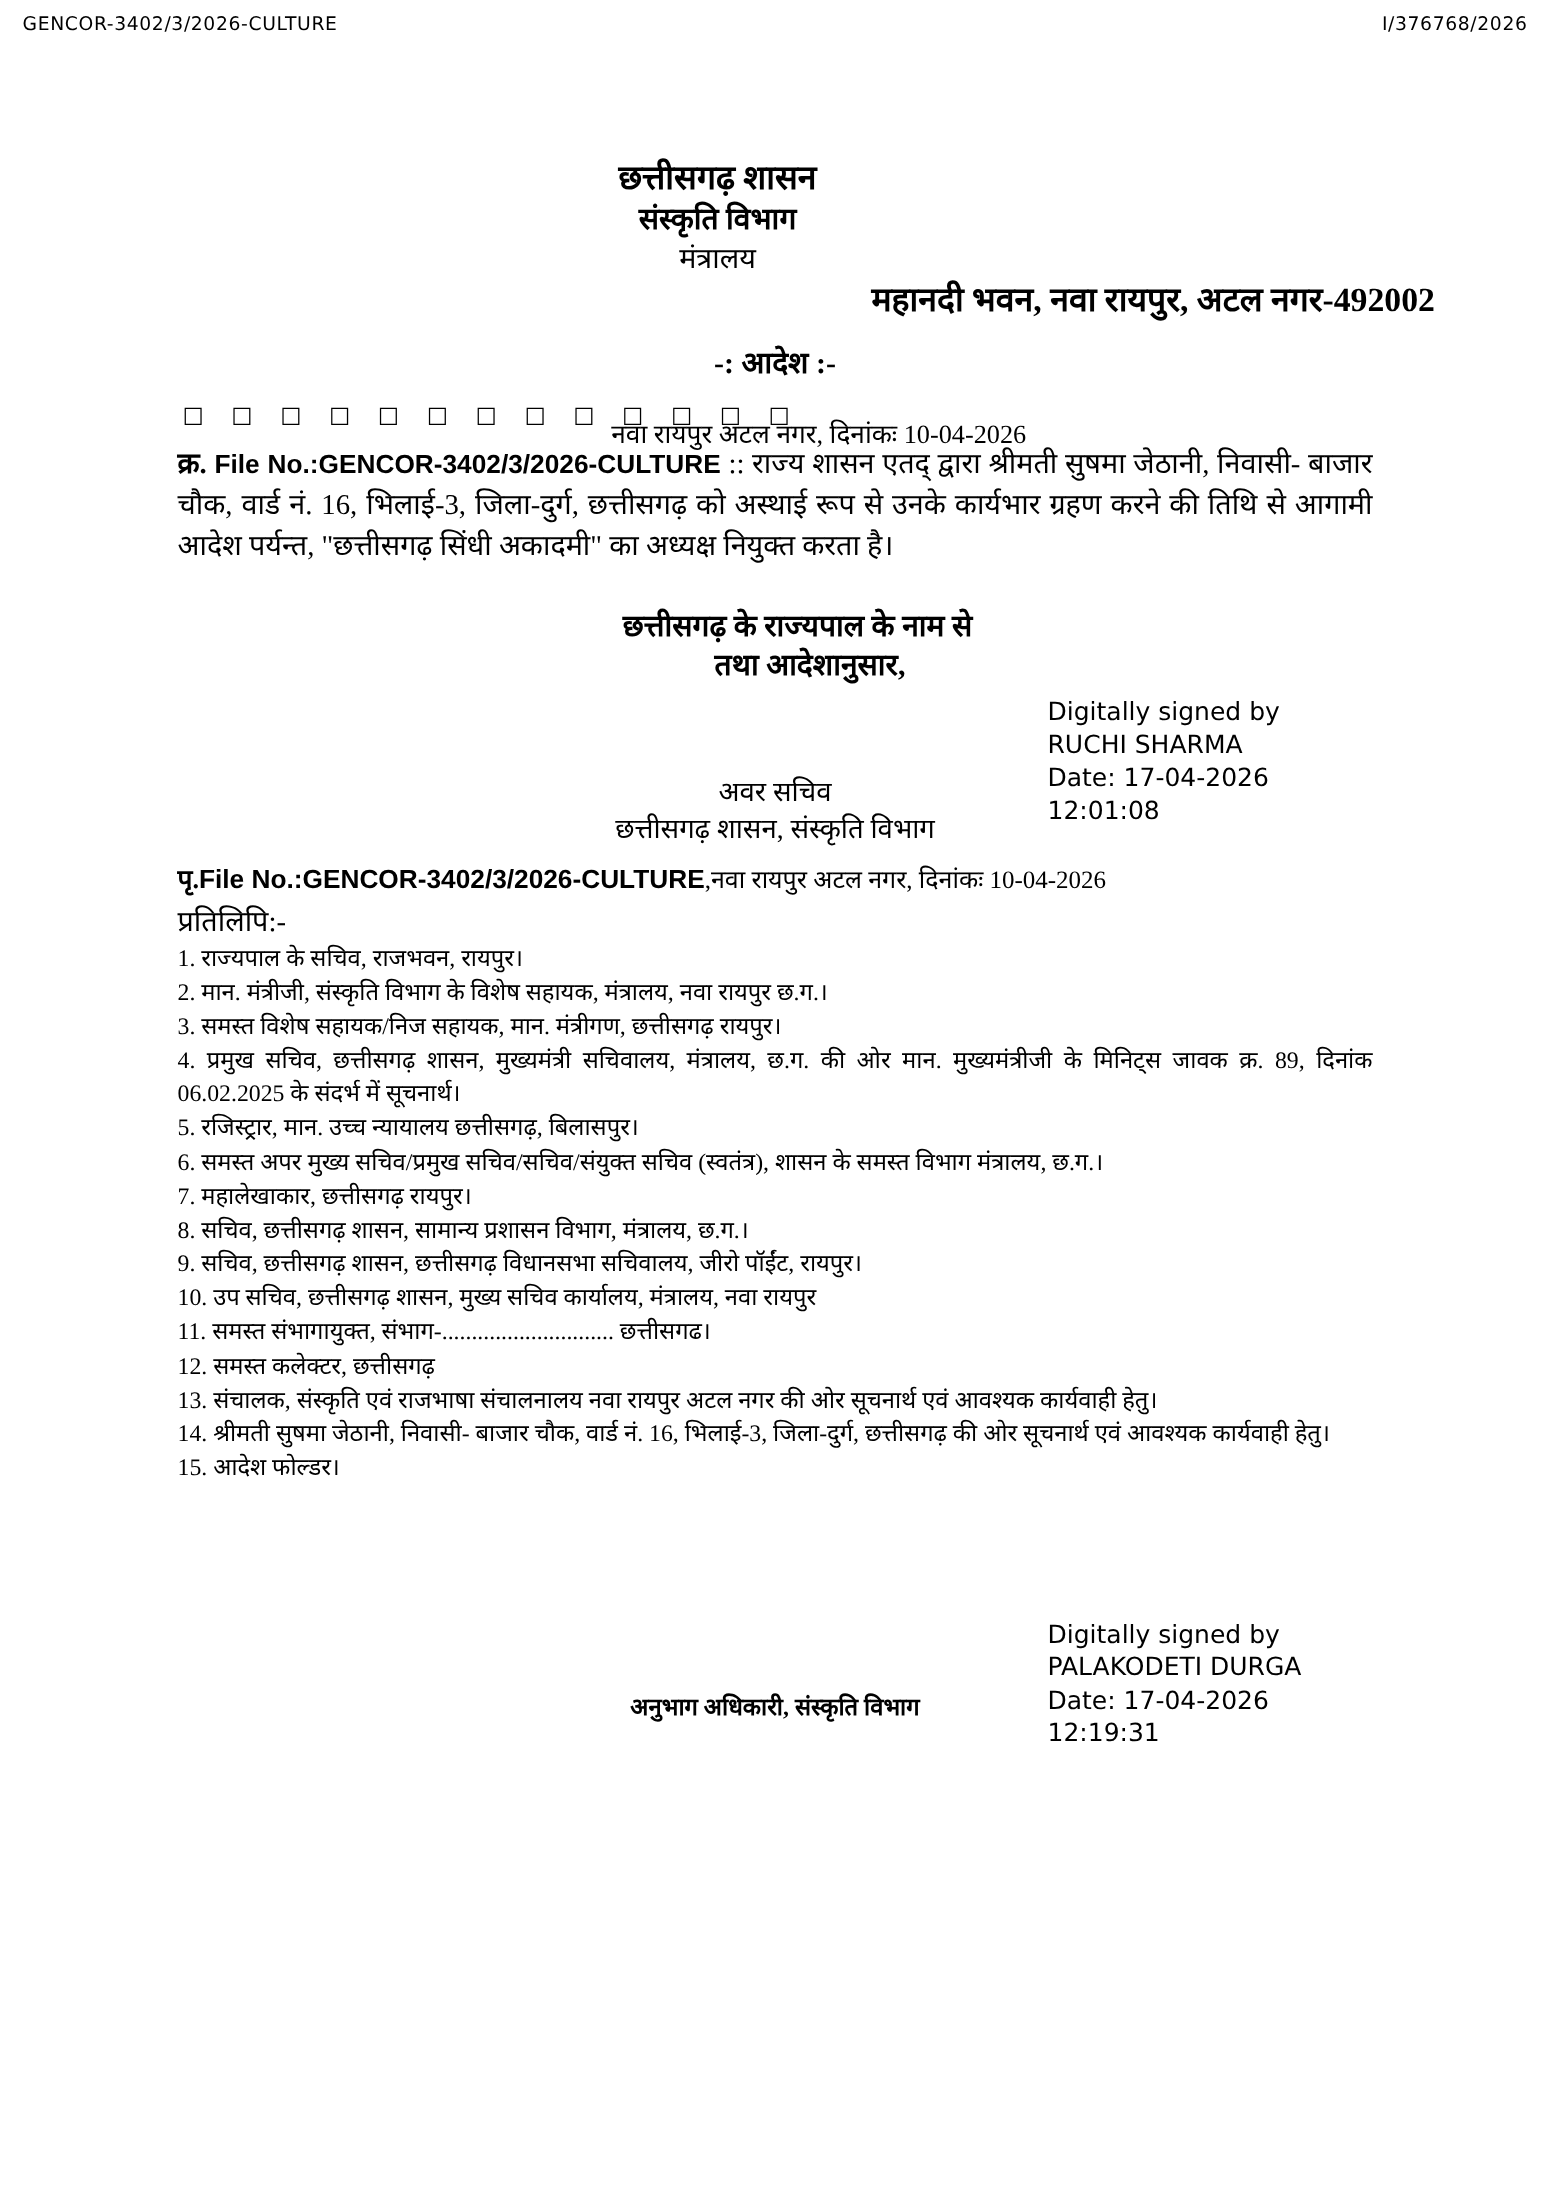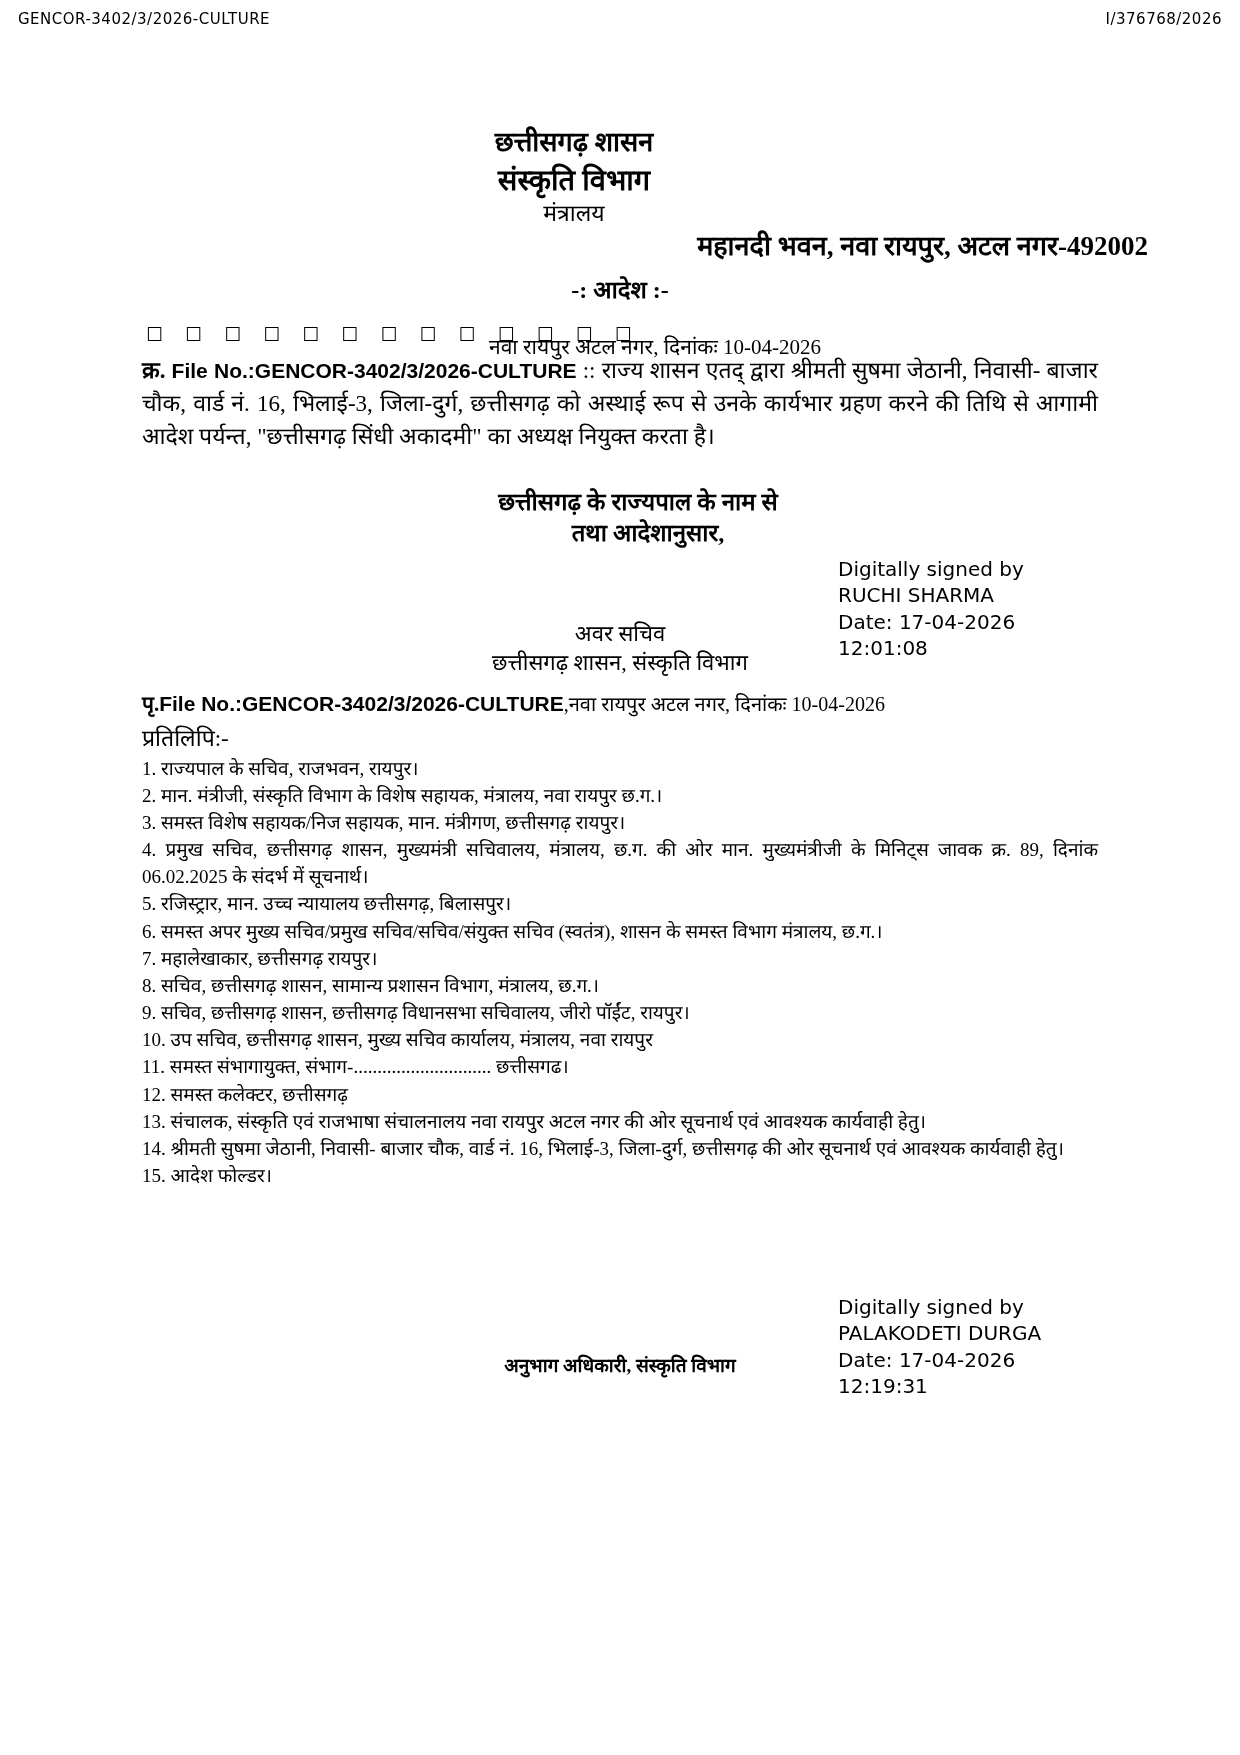--- a/index.html
+++ b/index.html
@@ -49,21 +49,21 @@
   
   .letterhead {
     position: absolute;
     top: 125px;
     left: 0;
     width: 1148px;
     text-align: center;
     line-height: 1.32;
   }
   .lh1 { font-size: 27px; font-weight: 700; }
-  .lh2 { font-size: 29px; font-weight: 700; }
+  .lh2 { font-size: 24px; font-weight: 700; }
   .lh3 { font-size: 23px; font-weight: 400; }
   .lh4 { font-size: 27px; font-weight: 700; text-align: right; }
 
   .order-title {
     position: absolute;
     top: 272px;
     left: 0;
     width: 1240px;
     text-align: center;
     font-size: 24px;

